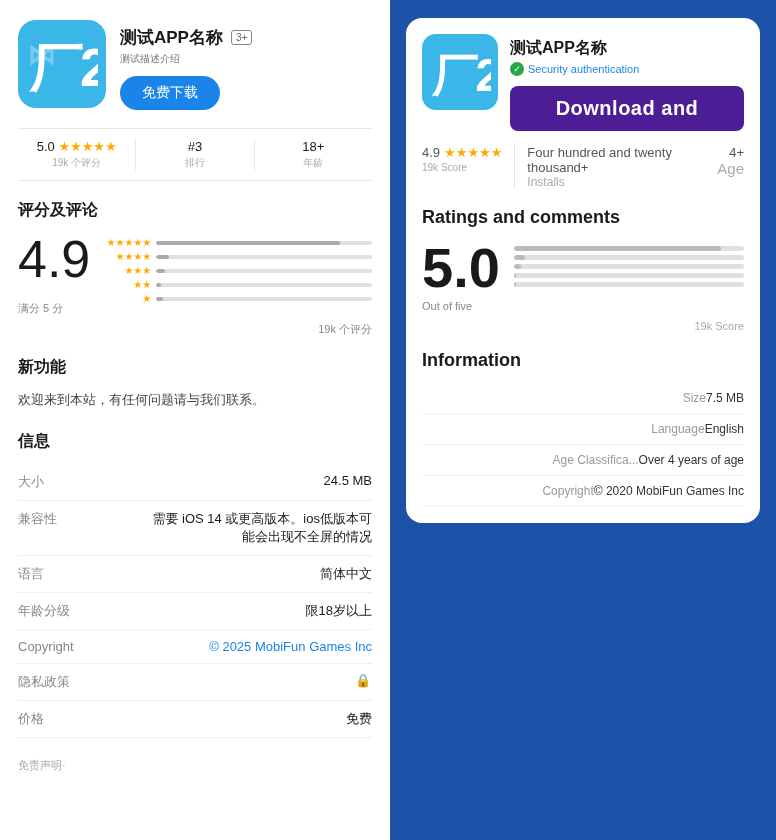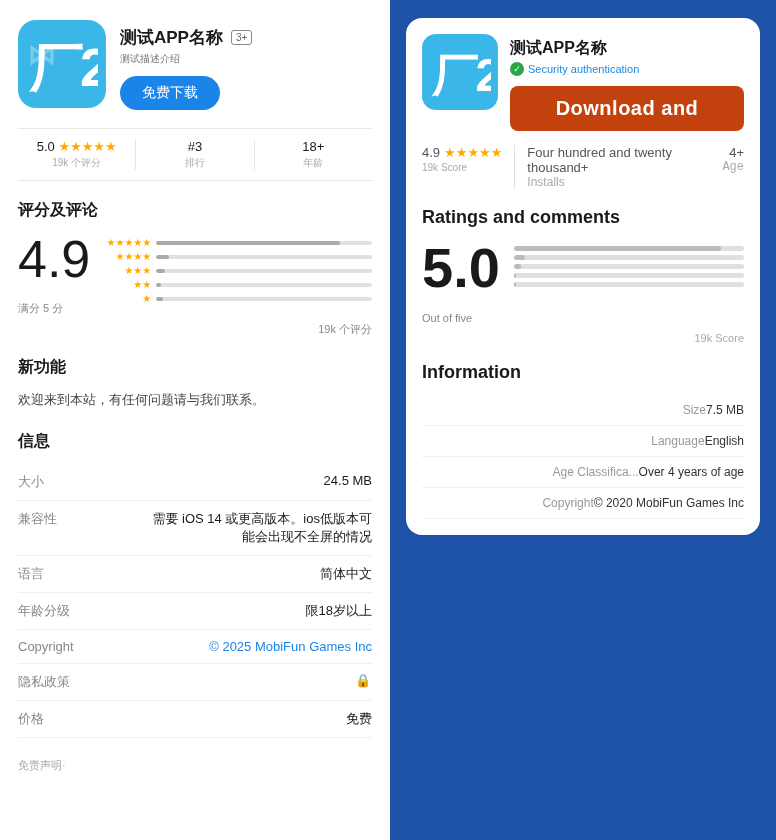--- a/index.html
+++ b/index.html
@@ -306,21 +306,21 @@
       color: #fff;
       font-size: 9px;
     }
 
     .security-text {
       font-size: 11px;
       color: #1e88e5;
     }
 
     .download-btn-en {
-      background: #c2410c;
+      background: #4c1d95;
       color: #fff;
       border: none;
       border-radius: 8px;
       padding: 11px 18px;
       font-size: 20px;
       font-weight: 700;
       cursor: pointer;
       width: 100%;
       letter-spacing: 0.5px;
     }
@@ -382,23 +382,22 @@
       text-align: right;
     }
 
     .right-age-val {
       font-size: 13px;
       color: #555;
       font-weight: 500;
     }
 
     .right-age-label {
-      font-size: 12px;
+      font-size: 15px;
       color: #aaa;
-      font-family: Liberation Mono, monospace;
     }
 
     
     .right-section-title {
       font-size: 18px;
       font-weight: 700;
       color: #1a1a1a;
       margin: 18px 0 12px;
     }
 
@@ -412,21 +411,21 @@
     .right-big-score {
       font-size: 56px;
       font-weight: 700;
       color: #1a1a1a;
       line-height: 1;
     }
 
     .right-score-sub {
       font-size: 11px;
       color: #888;
-      margin-top: 16px;
+      margin-top: 4px;
     }
 
     .right-bars {
       flex: 1;
       display: flex;
       flex-direction: column;
       gap: 4px;
       padding-top: 6px;
     }
 

